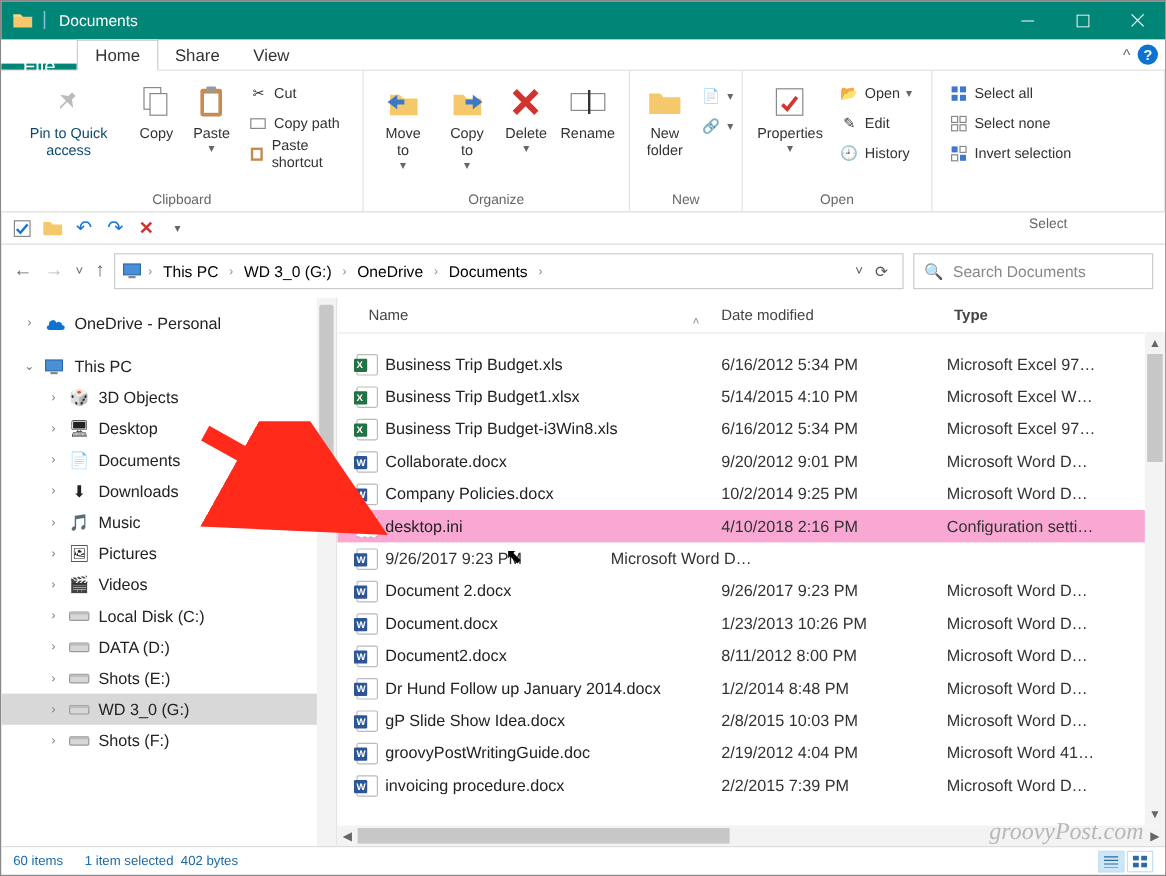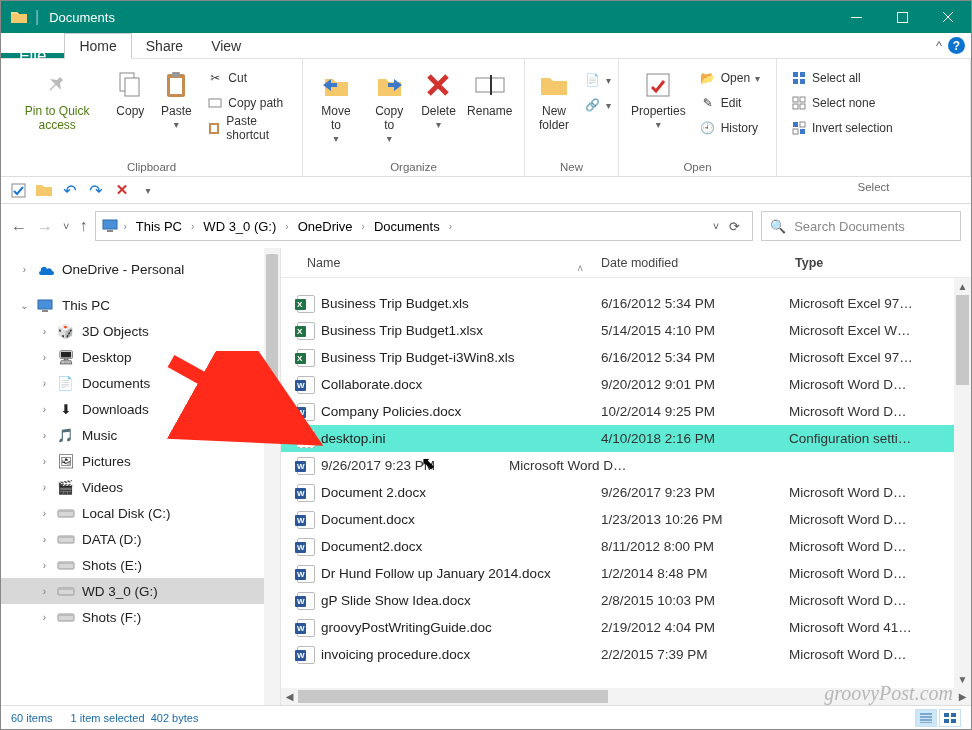--- a/index.html
+++ b/index.html
@@ -20,21 +20,21 @@
 .menubar .collapse { position:absolute; right:6px; top:4px; display:flex; gap:6px; align-items:center; }
 .help-circle { width:17px; height:17px; border-radius:50%; background:#0b74d1; color:#fff; font-size:12px; font-weight:bold; display:flex; align-items:center; justify-content:center; }
 
 
 .ribbon { height: 118px; background: #fff; border-bottom:1px solid #ddd; display:flex; }
 .group { border-right:1px solid #e3e3e3; display:flex; flex-direction:column; }
 .group-body { flex:1; display:flex; align-items:flex-start; padding:4px 6px 0;}
 .group-label { text-align:center; font-size:11.5px; color:#666; padding:2px 0 3px; }
 .big-btn { display:flex; flex-direction:column; align-items:center; padding:2px 6px; font-size:12px; color:#333; min-width:46px; text-align:center; line-height:1.15;}
 .big-btn .ico { width:32px; height:32px; margin:4px 0 4px; display:flex; align-items:center; justify-content:center; }
-.big-btn.disabled { color:#4d7c0f; }
+.big-btn.disabled { color:#0c4a6e; }
 .small-stack { display:flex; flex-direction:column; gap:3px; padding:4px 4px; }
 .small-btn { display:flex; align-items:center; font-size:12px; color:#333; gap:5px; height:22px; padding: 0 4px;}
 .small-btn .ico { width:16px; height:16px; display:flex; align-items:center; justify-content:center; }
 .split-drop { font-size:10px; color:#666; }
 
 
 .qat { height:27px; border-bottom:1px solid #ddd; display:flex; align-items:center; gap:8px; padding:0 8px; }
 .qat .q-ico { width:18px; height:18px; display:flex; align-items:center; justify-content:center; }
 
 
@@ -61,21 +61,21 @@
 
 
 .files { flex:1; display:flex; flex-direction:column; overflow:hidden; position:relative;}
 .cols { display:flex; border-bottom:1px solid #eaeaea; font-size:12.5px; color:#444; height:30px; align-items:center;}
 .col-name { width:320px; padding-left:26px; position:relative;}
 .col-name .sort { position:absolute; right:18px; top:7px; color:#888; font-size:10px;}
 .col-date { width:188px; }
 .col-type { flex:1; padding-left:6px;font-weight:bold;}
 .rows { flex:1; overflow:hidden; }
 .row { display:flex; align-items:center; height:27px; font-size:13.5px; color:#222; }
-.row.selected { background:#5eead4; }
+.row.selected { background:#f9a8d4; }
 .row .icon-cell { width:40px; display:flex; justify-content:flex-end; padding-right:6px;}
 .row .name-cell { width:280px; overflow:hidden; text-overflow:ellipsis; white-space:nowrap;}
 .row .date-cell { width:188px; color:#333; }
 .row .type-cell { flex:1; color:#333; overflow:hidden; text-overflow:ellipsis; white-space:nowrap; padding-right:8px;}
 .files .hscroll { height:17px; background:#f3f3f3; display:flex; align-items:center; }
 .files .hscroll .arrow { width:17px; height:17px; display:flex; align-items:center; justify-content:center; color:#666; font-size:10px;}
 .files .hscroll .track { flex:1; position:relative; height:100%;}
 .files .hscroll .thumb { position:absolute; left:0; width:310px; top:2px; bottom:2px; background:#c7c7c7;}
 .files .vscroll { position:absolute; right:0; top:30px; bottom:17px; width:17px; background:#f3f3f3;}
 .files .vscroll .arrow { height:17px; display:flex; align-items:center; justify-content:center; color:#666; font-size:10px;}

